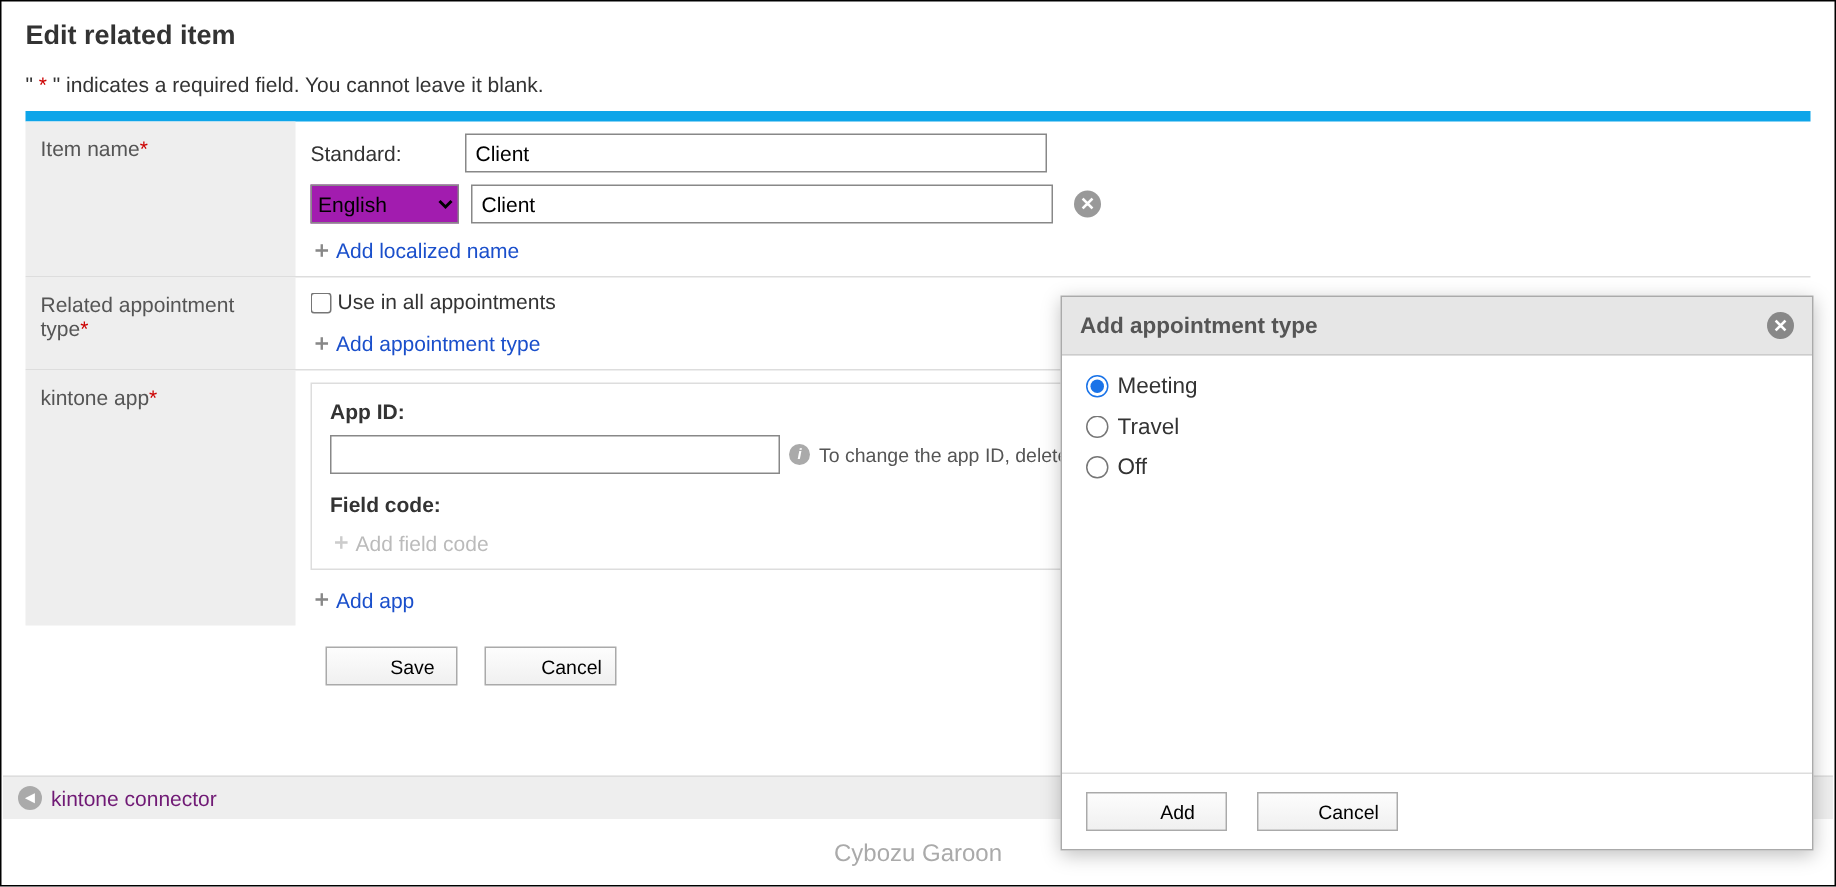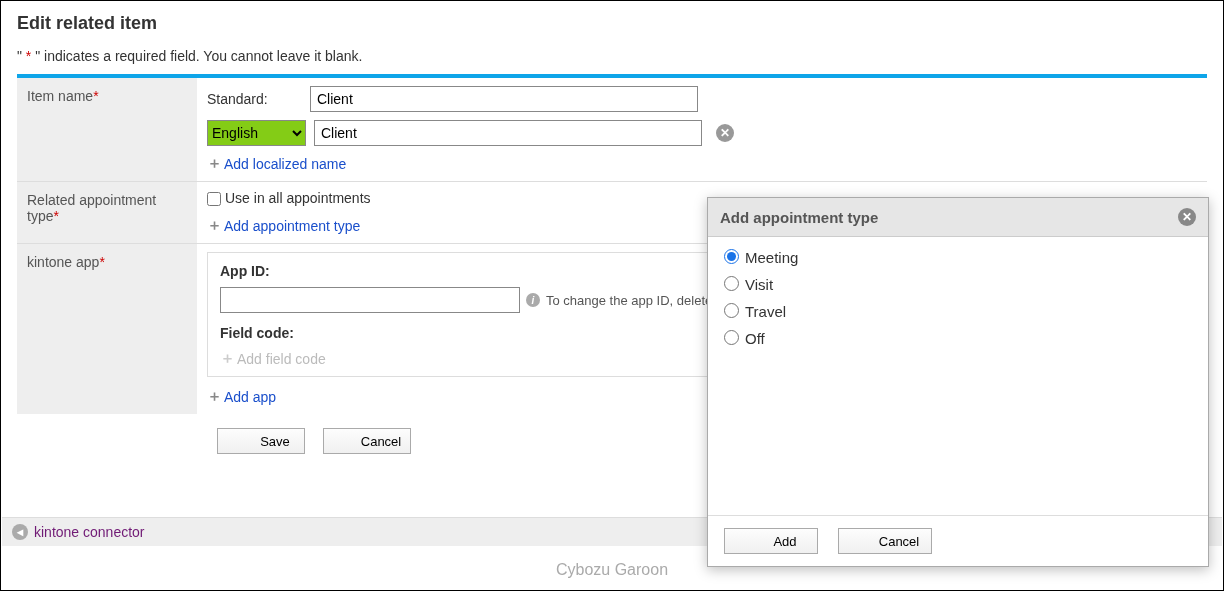--- a/index.html
+++ b/index.html
@@ -20,21 +20,21 @@
       font-size: 18px;
       font-weight: bold;
       margin-bottom: 14px;
     }
     .required-hint {
       font-size: 14px;
       margin-bottom: 10px;
     }
     .asterisk { color: #cc0000; }
     .form-section {
-      border-top: 4px solid #0ea5e9;
+      border-top: 7px solid #0ea5e9;
     }
     .form-row {
       display: flex;
       border-bottom: 1px solid #ddd;
       min-height: 40px;
     }
     .form-row.no-border { border-bottom: none; }
     .form-label-cell {
       width: 180px;
       background: #eeeeee;
@@ -61,21 +61,21 @@
       font-size: 14px;
       border: 1px solid #888;
     }
     .txt-std { width: 388px; }
     .txt-loc { width: 388px; }
     select.lang-select {
       width: 99px;
       height: 26px;
       font-size: 14px;
       border: 1px solid #888;
-      background: #84cc16;
+      background: #a21caf;
     }
     .icon-remove {
       width: 18px; height: 18px;
       display: inline-flex;
       align-items: center;
       justify-content: center;
       border-radius: 50%;
       background: #999;
       color: #fff;
       font-size: 12px;
@@ -215,20 +215,21 @@
       font-size: 12px;
       font-weight: bold;
       cursor: pointer;
     }
     .modal-body {
       flex: 1;
       padding: 12px 16px;
     }
     .radio-row {
       display: flex;
+      align-items: center;
       gap: 6px;
       margin-bottom: 10px;
       font-size: 15px;
     }
     input[type="radio"] { width: 15px; height: 15px; accent-color: #1a73e8; }
     .modal-footer {
       border-top: 1px solid #ddd;
       padding: 12px 16px;
       display: flex;
       justify-content: flex-start;
@@ -339,24 +340,20 @@
     <span class="modal-title">Add appointment type</span>
     <span class="modal-close">✕</span>
   </div>
   <div class="modal-body">
     <div class="radio-row">
       <input type="radio" name="appt" checked="" style="">
       <span>Meeting</span>
     </div>
     <div class="radio-row">
       <input type="radio" name="appt" style="">
-      <span>Visit</span>
-    </div>
-    <div class="radio-row">
-      <input type="radio" name="appt" style="">
       <span>Travel</span>
     </div>
     <div class="radio-row">
       <input type="radio" name="appt" style="">
       <span>Off</span>
     </div>
   </div>
   <div class="modal-footer">
     <button class="btn">Add</button>
     <button class="btn">Cancel</button>

